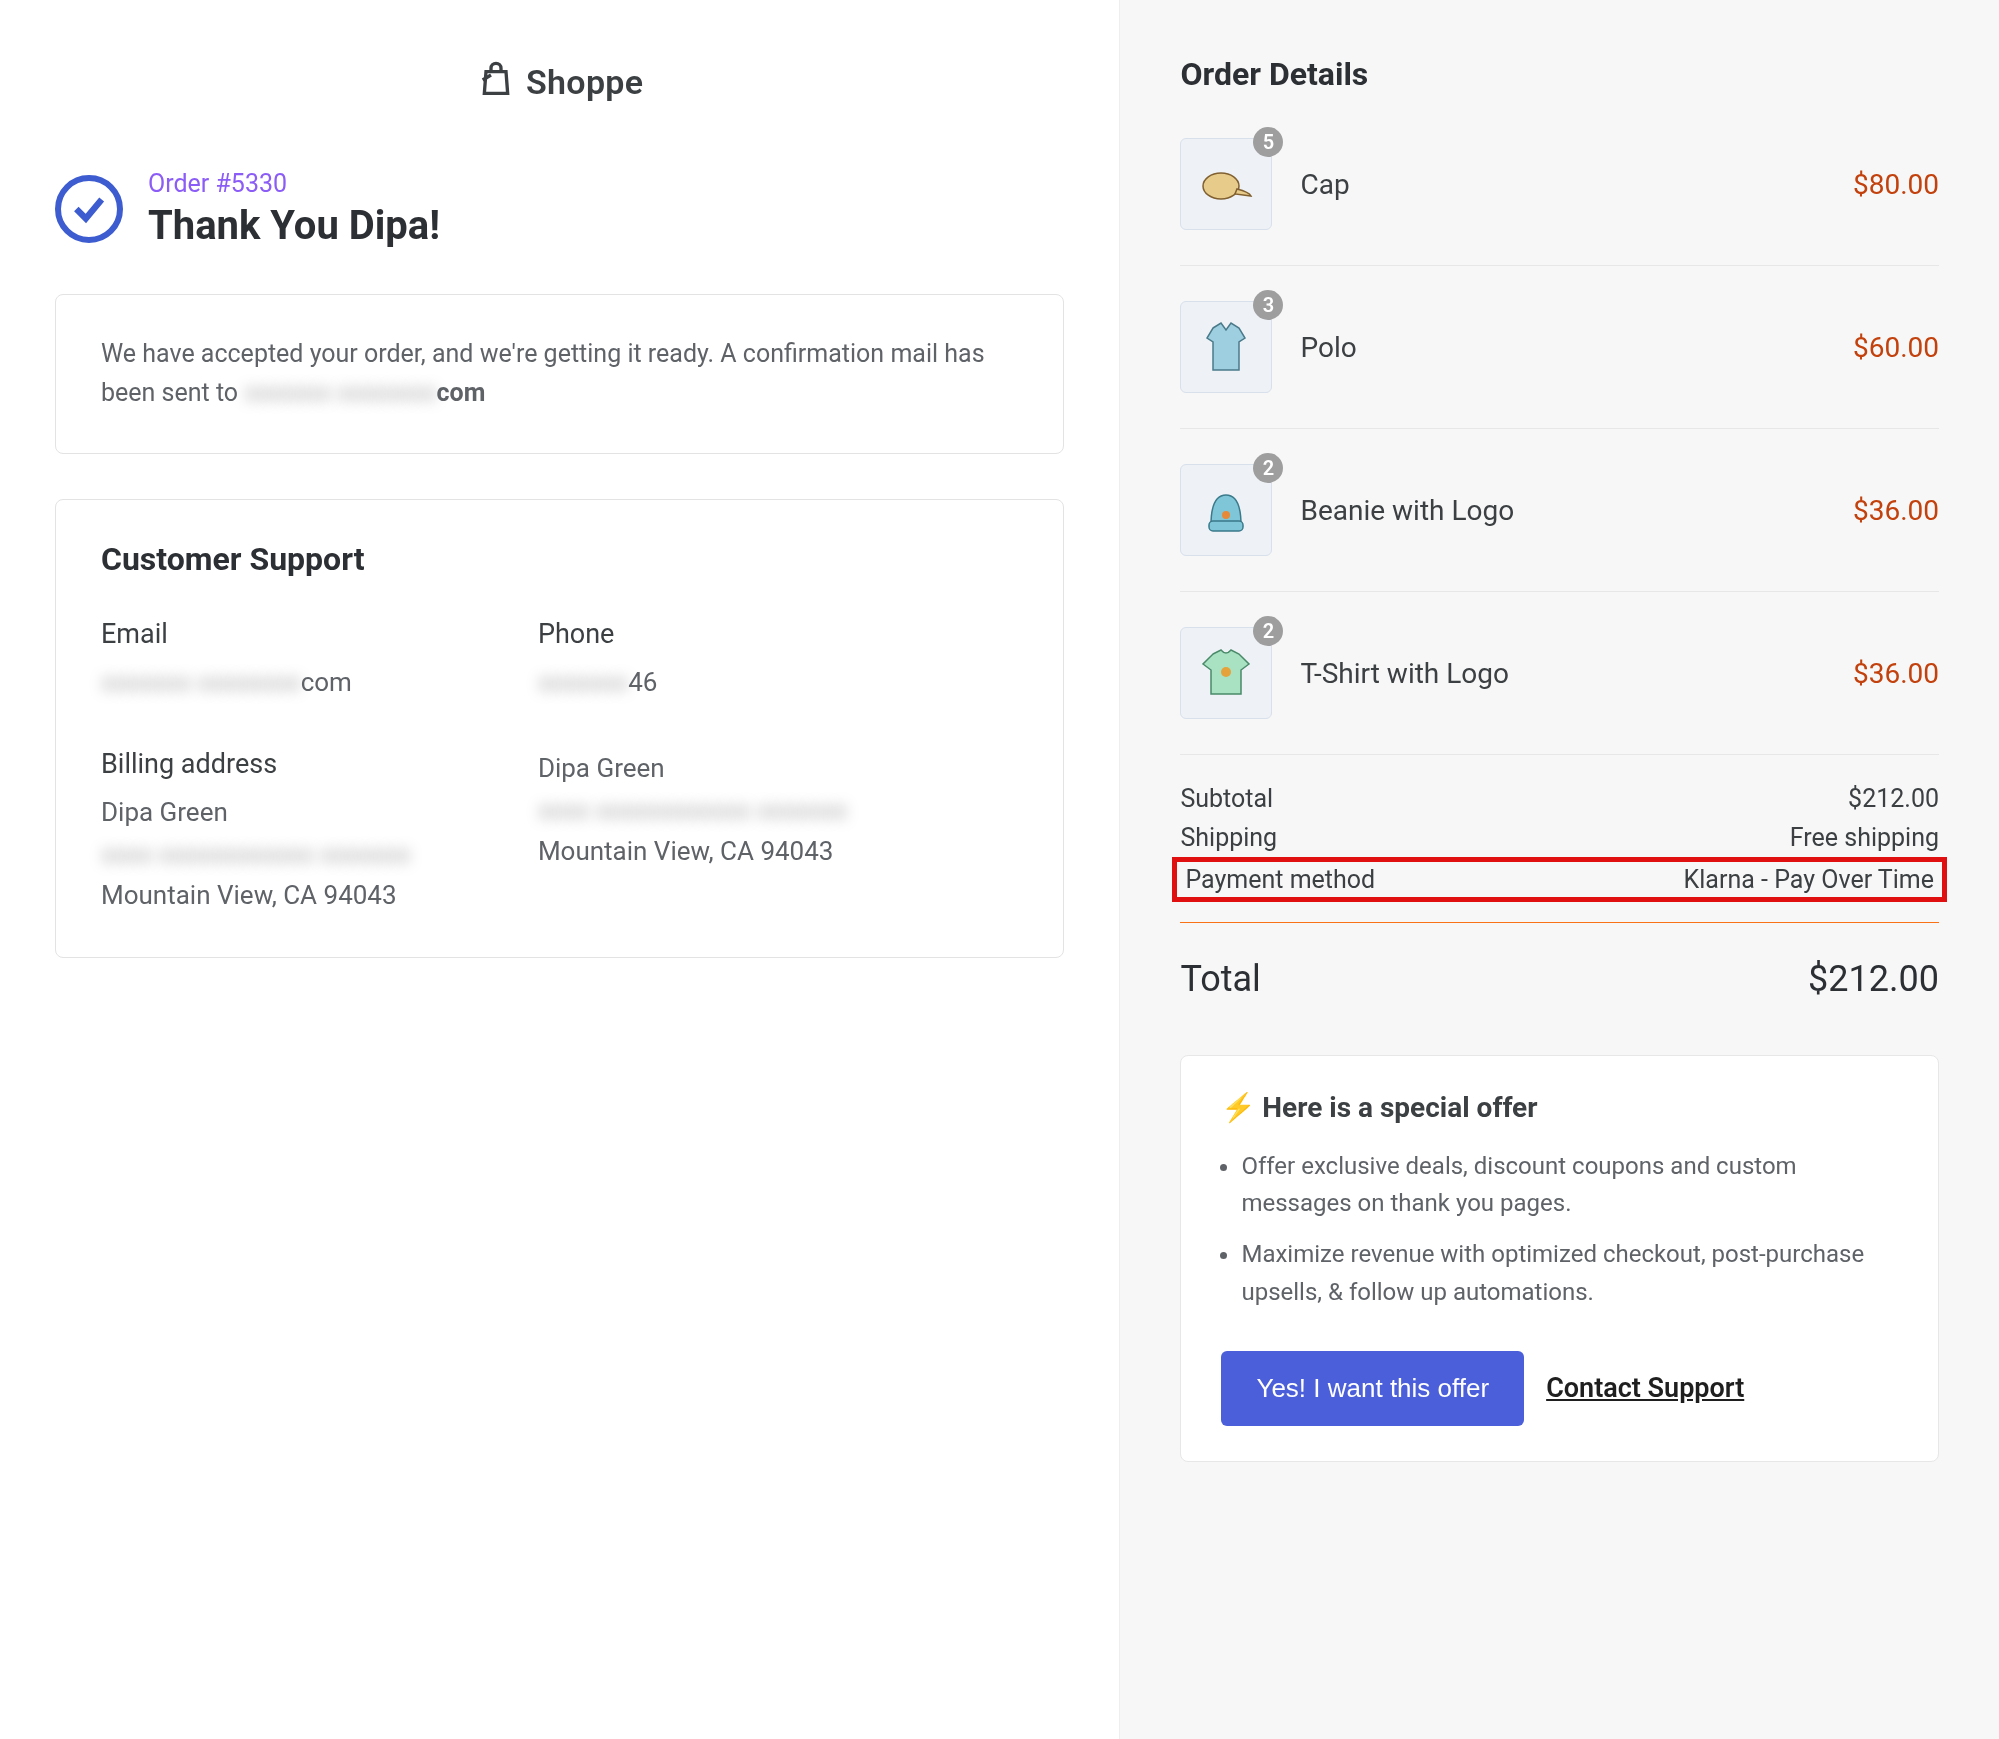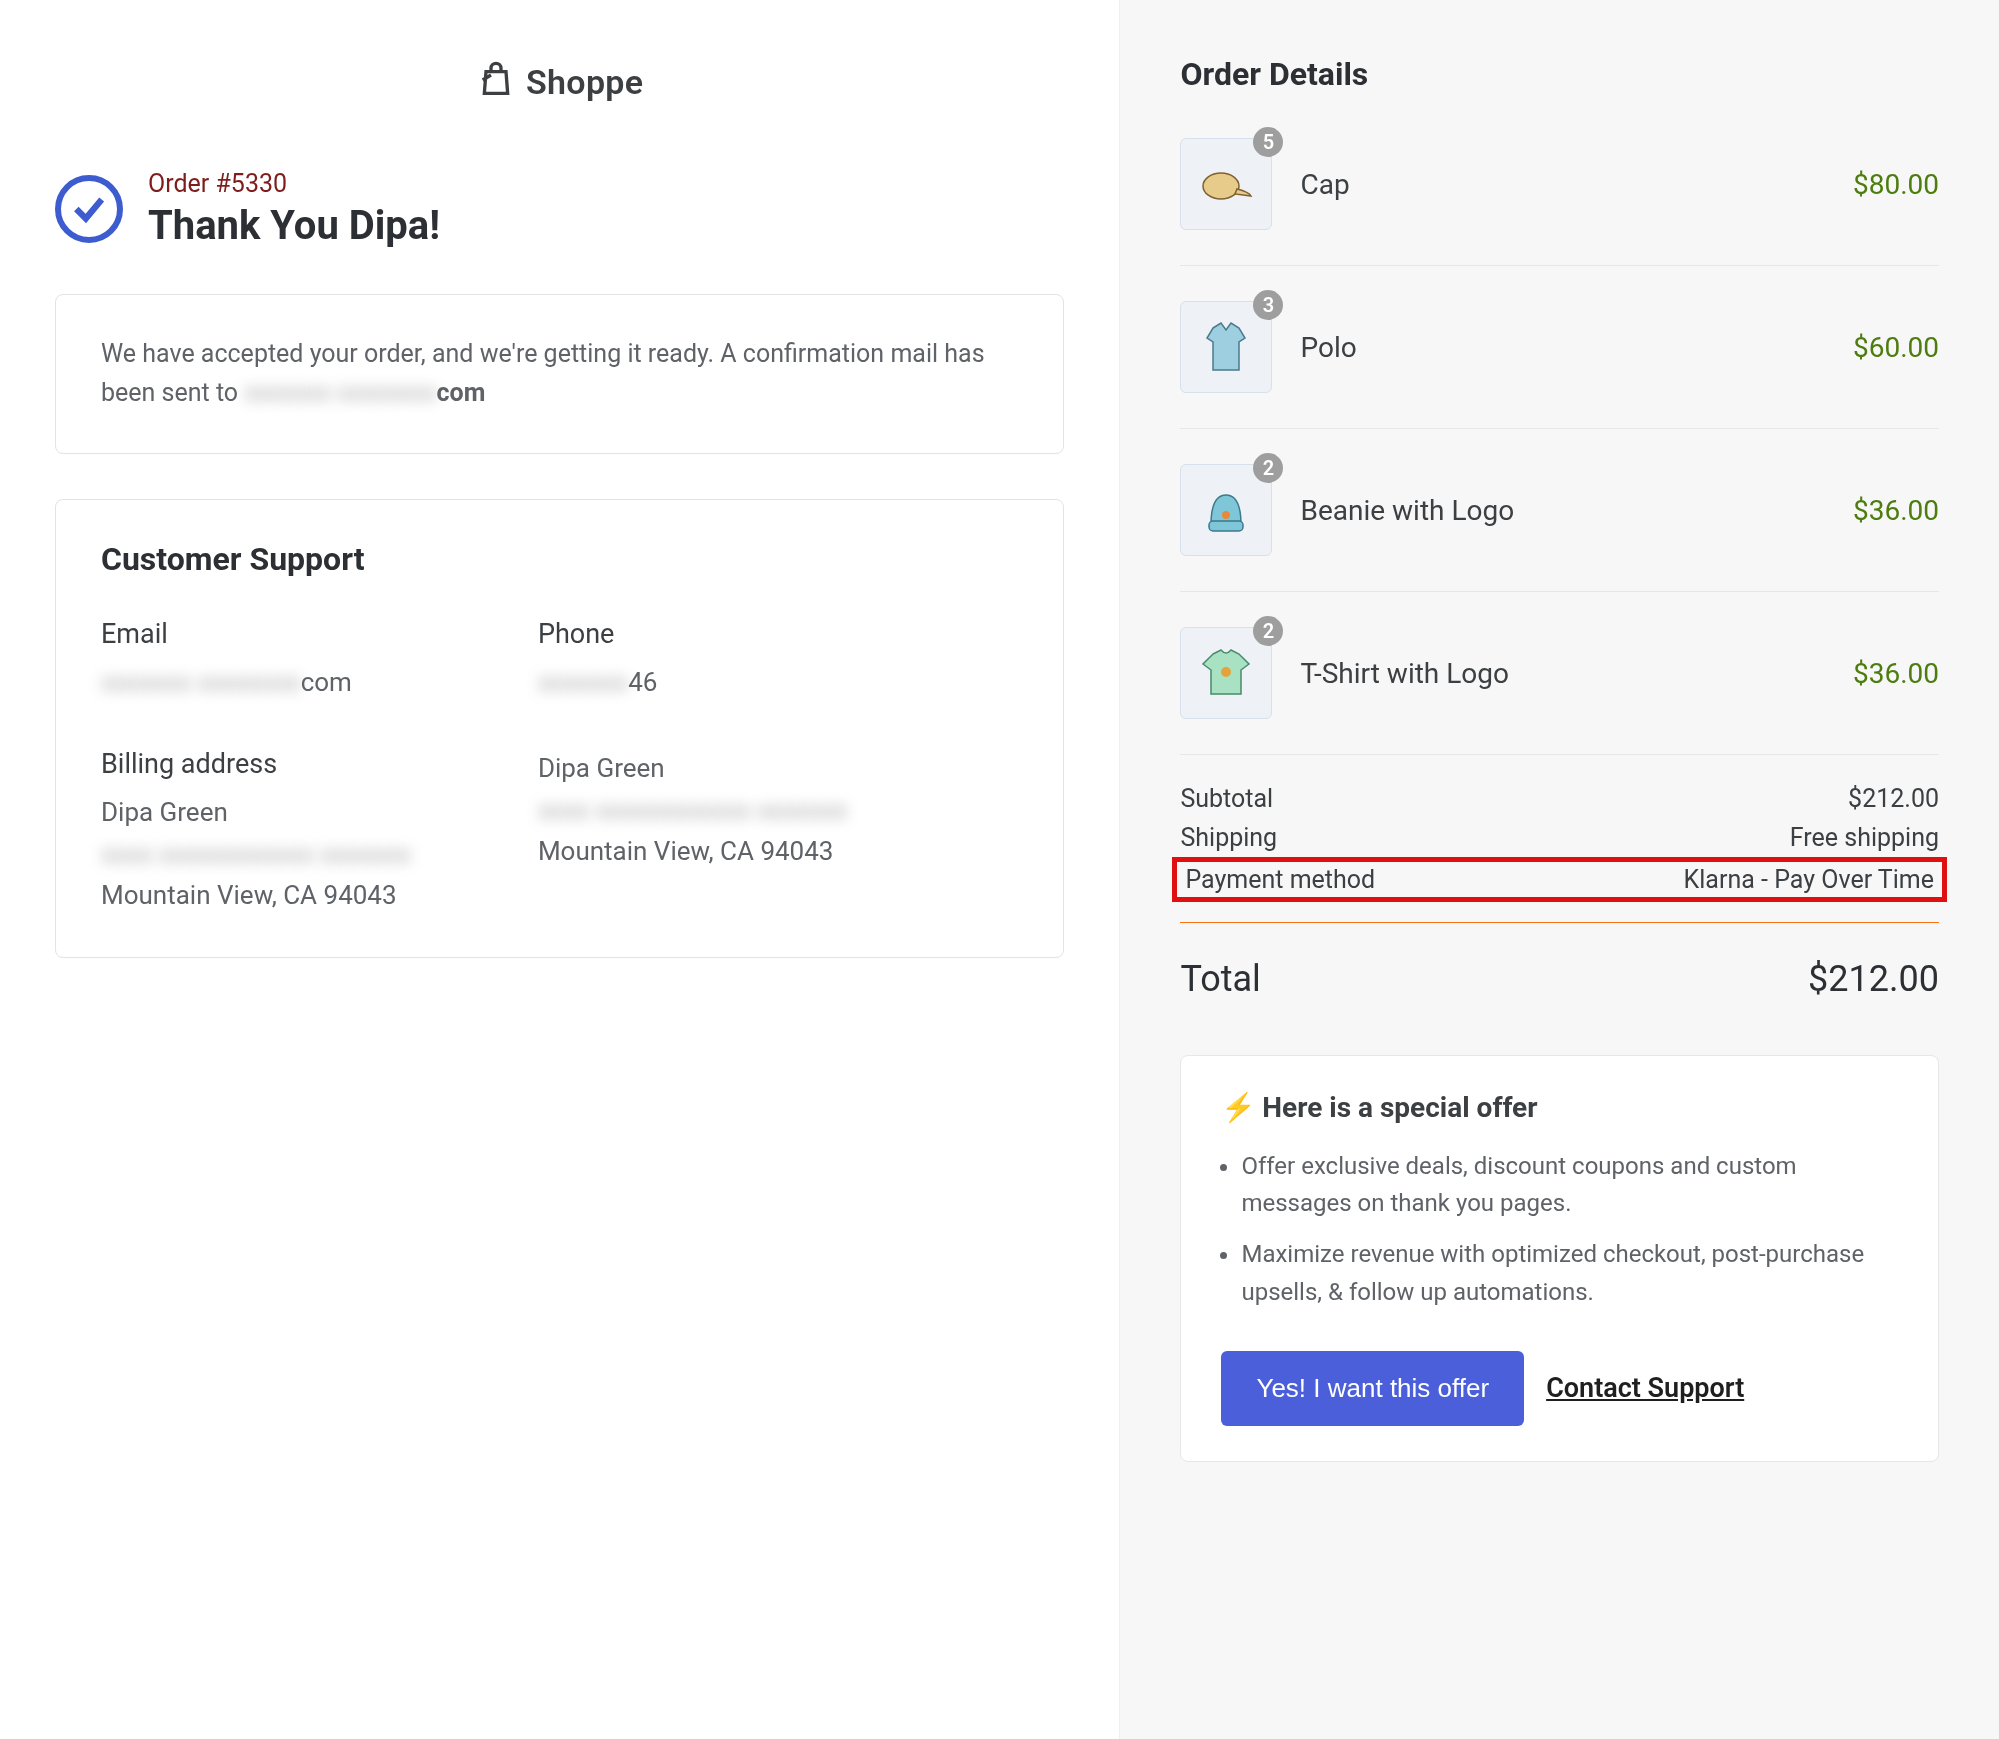--- a/index.html
+++ b/index.html
@@ -7,40 +7,40 @@
 .container { display: flex; width: 100%; height: 100%; }
 .left-panel { flex: 0 0 56%; padding: 60px 55px 0 55px; background: #fff; }
 .right-panel { flex: 1; background: #f7f7f7; padding: 55px 60px 0 60px; border-left: 1px solid #eee; }
 
 .brand { display: flex; align-items: center; justify-content: center; gap: 10px; margin-bottom: 65px; }
 .brand-name { font-size: 34px; font-weight: 600; color: #3c4043; letter-spacing: 0.3px; }
 
 .order-header { display: flex; align-items: center; gap: 25px; margin-bottom: 45px; }
 .check-circle { width: 68px; height: 68px; border: 6px solid #3c5ccf; border-radius: 50%; display: flex; align-items: center; justify-content: center; flex-shrink: 0; }
 .check-circle svg { width: 38px; height: 38px; stroke: #3c5ccf; stroke-width: 4; fill: none; }
-.order-number { color: #7f1d1d; font-size: 25px; margin-bottom: 4px; }
+.order-number { color: #8b5cf6; font-size: 25px; margin-bottom: 4px; }
 .thank-you { font-size: 40px; font-weight: 700; color: #2c2f33; }
 
 .card { border: 1px solid #e3e3e3; border-radius: 8px; padding: 40px 45px; margin-bottom: 45px; }
 .card h2 { font-size: 32px; font-weight: 700; color: #2c2f33; margin-bottom: 22px; }
 .card p { font-size: 25px; color: #5f6368; line-height: 1.55; }
 
 .details-grid { display: grid; grid-template-columns: 1fr 1.1fr; gap: 45px 0; margin-top: 40px; }
 .detail-label { font-size: 27px; color: #3c4043; margin-bottom: 12px; }
 .detail-value { font-size: 26px; color: #5f6368; line-height: 1.6; }
 .blur { color: transparent; text-shadow: 0 0 14px rgba(0,0,0,0.35); user-select: none; }
 
 .section-title { font-size: 32px; font-weight: 700; color: #2c2f33; margin-bottom: 45px; }
 .order-items { display: flex; flex-direction: column; }
 .item-row { display: flex; align-items: center; gap: 28px; padding: 35px 0; border-bottom: 1px solid #e7e7e7; }
 .item-row:first-child { padding-top: 0; }
 .item-thumb { width: 92px; height: 92px; background: #eef2f7; border: 1px solid #d8e0eb; border-radius: 6px; position: relative; display:flex; align-items:center; justify-content:center; }
 .qty-badge { position: absolute; top: -12px; right: -12px; background: #9e9e9e; color: #fff; font-size: 20px; min-width: 30px; height: 30px; border-radius: 15px; display:flex; align-items:center; justify-content:center; font-weight:600; }
 .item-name { font-size: 28px; color: #3c4043; flex: 1; }
-.item-price { font-size: 28px; color: #4d7c0f; }
+.item-price { font-size: 28px; color: #c2410c; }
 
 .summary { margin-top: 24px; }
 .summary-row { display:flex; justify-content:space-between; font-size:25px; color:#3c4043; padding: 5px 0; }
 .payment-highlight { border: 5px solid #e11010; padding: 3px 8px; margin: 0 -8px; }
 .total-row { display:flex; justify-content:space-between; font-size:36px; color:#2c2f33; padding-top: 35px; border-top: 1px solid #f97316; margin-top: 20px; }
 
 .offer-card { background: #fff; border: 1px solid #e7e7e7; border-radius: 8px; padding: 35px 40px; margin-top: 55px; }
 .offer-title { font-size: 28px; font-weight: 700; color: #3c4043; display:flex; align-items:center; gap:6px; }
 .offer-list { margin: 24px 0 40px 20px; }
 .offer-list li { font-size: 24px; color: #5f6368; line-height:1.55; margin-bottom: 14px; list-style: disc; }

